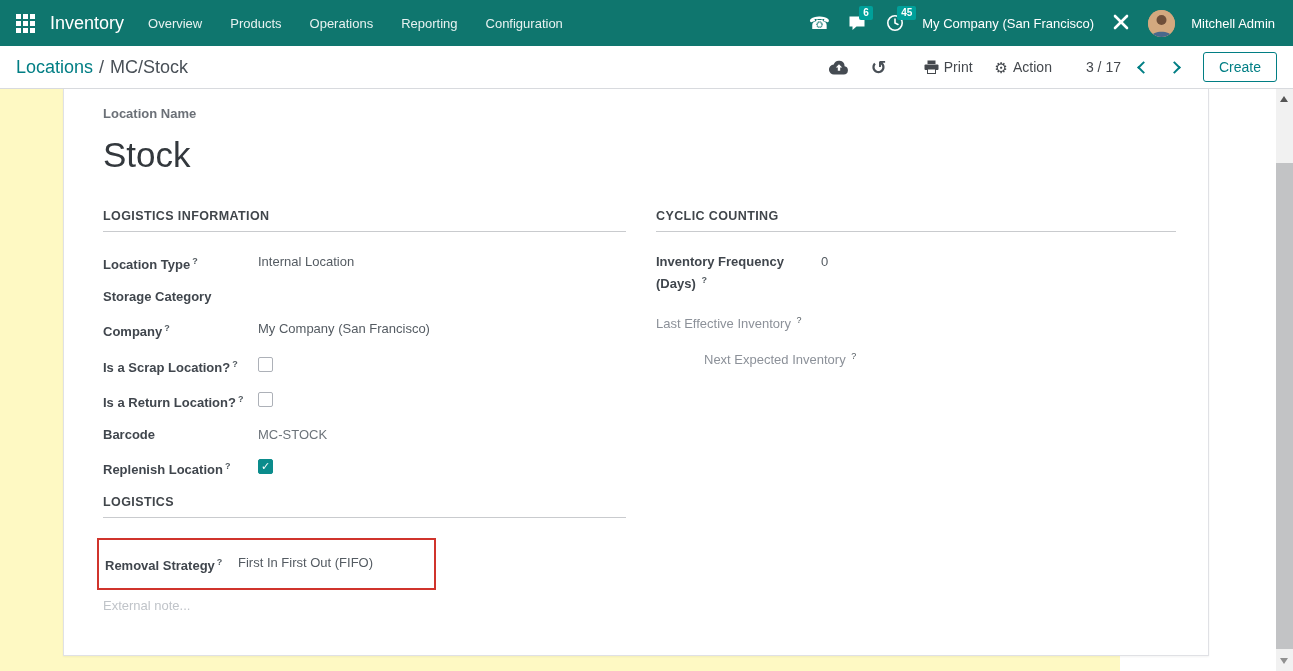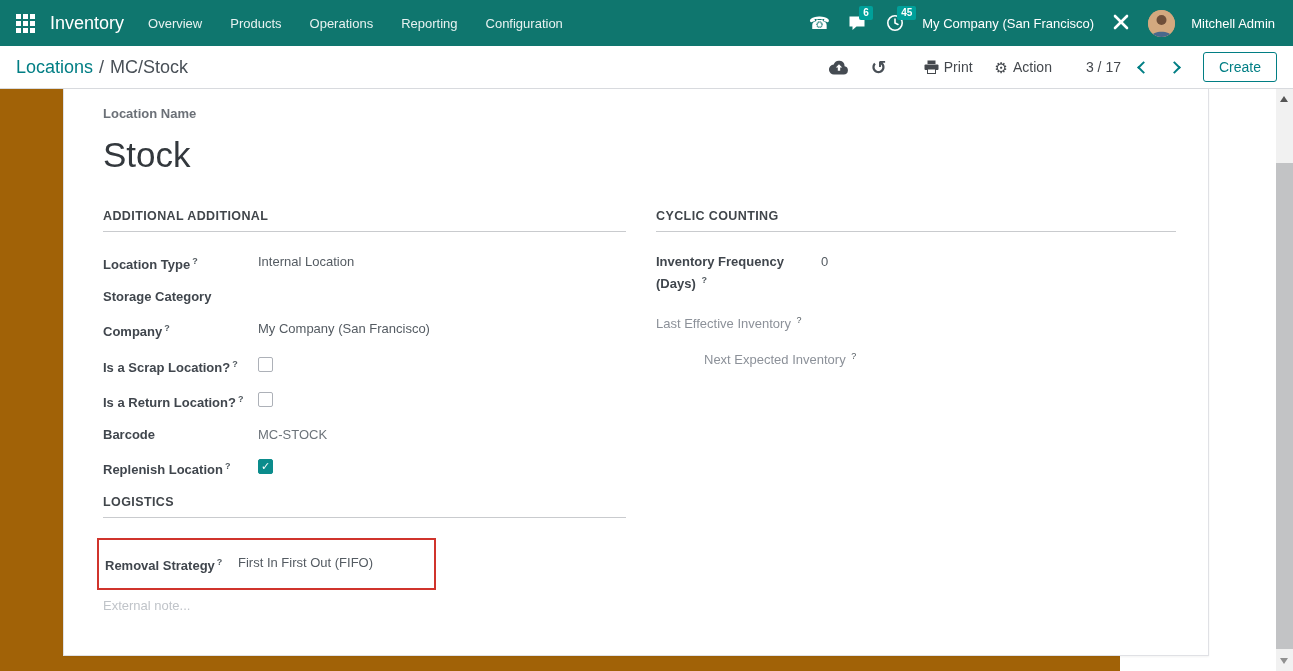--- a/index.html
+++ b/index.html
@@ -34,21 +34,21 @@
   .cp-text-btn { display:flex; align-items:center; gap:5px; font-size:14px; font-weight:500; color:#44484d; cursor:pointer; padding:4px 6px; }
   .gear-glyph { font-size:15px; line-height:1; }
   .pager { font-size:14px; color:#44484d; margin-left:18px; white-space:nowrap;text-align:center; }
   .pager-nav { display:flex; align-items:center; gap:22px; margin:0 14px 0 8px; }
   .chev { width:9px; height:9px; border-left:2px solid #017e84; border-bottom:2px solid #017e84; display:inline-block; cursor:pointer; }
   .chev.left { transform:rotate(45deg); }
   .chev.right { transform:rotate(225deg); }
   .create-btn { border:1px solid #017e84; color:#017e84; background:#fff; font-size:14px; padding:6px 15px; border-radius:3px; cursor:pointer; font-family:inherit; }
 
   
-  .content { position:absolute; top:89px; left:0; width:1120px; height:582px; background:#a16207; }
+  .content { position:absolute; top:89px; left:0; width:1120px; height:582px; background:#fef9c3; }
   .sheet { position:absolute; left:63px; top:0; width:1146px; height:567px; background:#fff; border:1px solid #e0e1e5; border-top:none; box-shadow:0 1px 2px rgba(0,0,0,0.05); padding:17px 32px 0 39px; }
 
   .field-label { font-size:13px; font-weight:600; color:#6b7077; }
   .title-value { font-size:35px; color:#33383d; margin-top:14px; cursor:text; }
   .parent-block { margin-top:18px; }
   .parent-line { display:flex; align-items:flex-end; margin-top:2px; }
   .m2o-box { width:303px; border-bottom:1px solid #017e84; display:flex; align-items:flex-end; justify-content:space-between; padding-bottom:2px; cursor:pointer; }
   .m2o-value { font-size:19px; color:#2f3includes338;} 
   .m2o-value { font-size:19px; color:#2f3338; }
   .caret-down { width:0; height:0; border-left:5px solid transparent; border-right:5px solid transparent; border-top:5px solid #017e84; margin-bottom:5px; cursor:pointer; }
@@ -183,21 +183,21 @@
 <div class="content">
   <div class="sheet">
 
     <div class="field-label">Location Name</div>
     <div class="title-value">Stock</div>
 
 
     <div class="group-2col">
 
       <div>
-        <div class="section-title">ADDITIONAL ADDITIONAL</div>
+        <div class="section-title">LOGISTICS INFORMATION</div>
 
         <div class="row">
           <div class="lbl"><span>Location Type</span><sup>?</sup></div>
           <div class="val">Internal Location</div>
         </div>
 
         <div class="row">
           <div class="lbl"><span>Storage Category</span></div>
           <div class="val"></div>
         </div>

